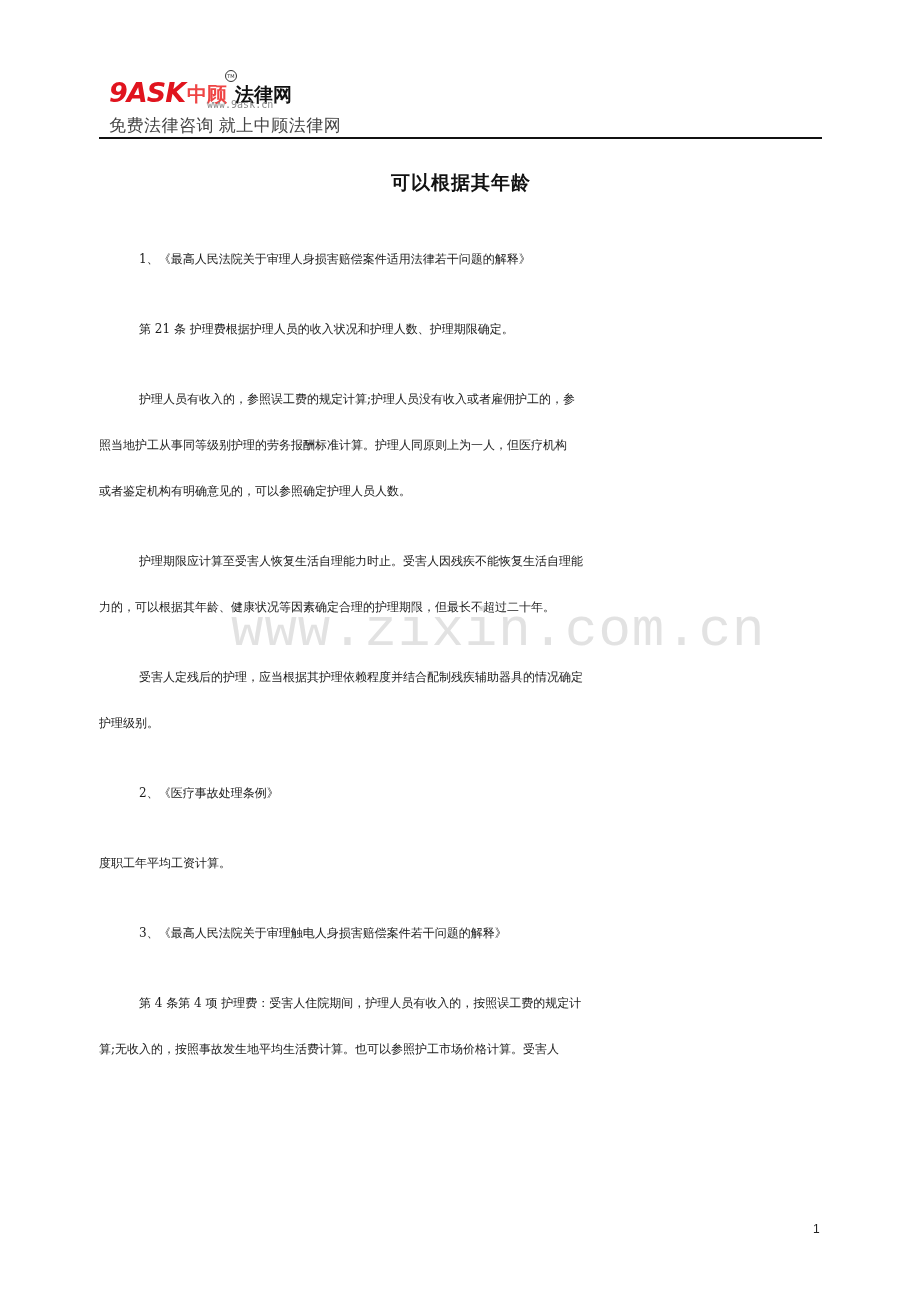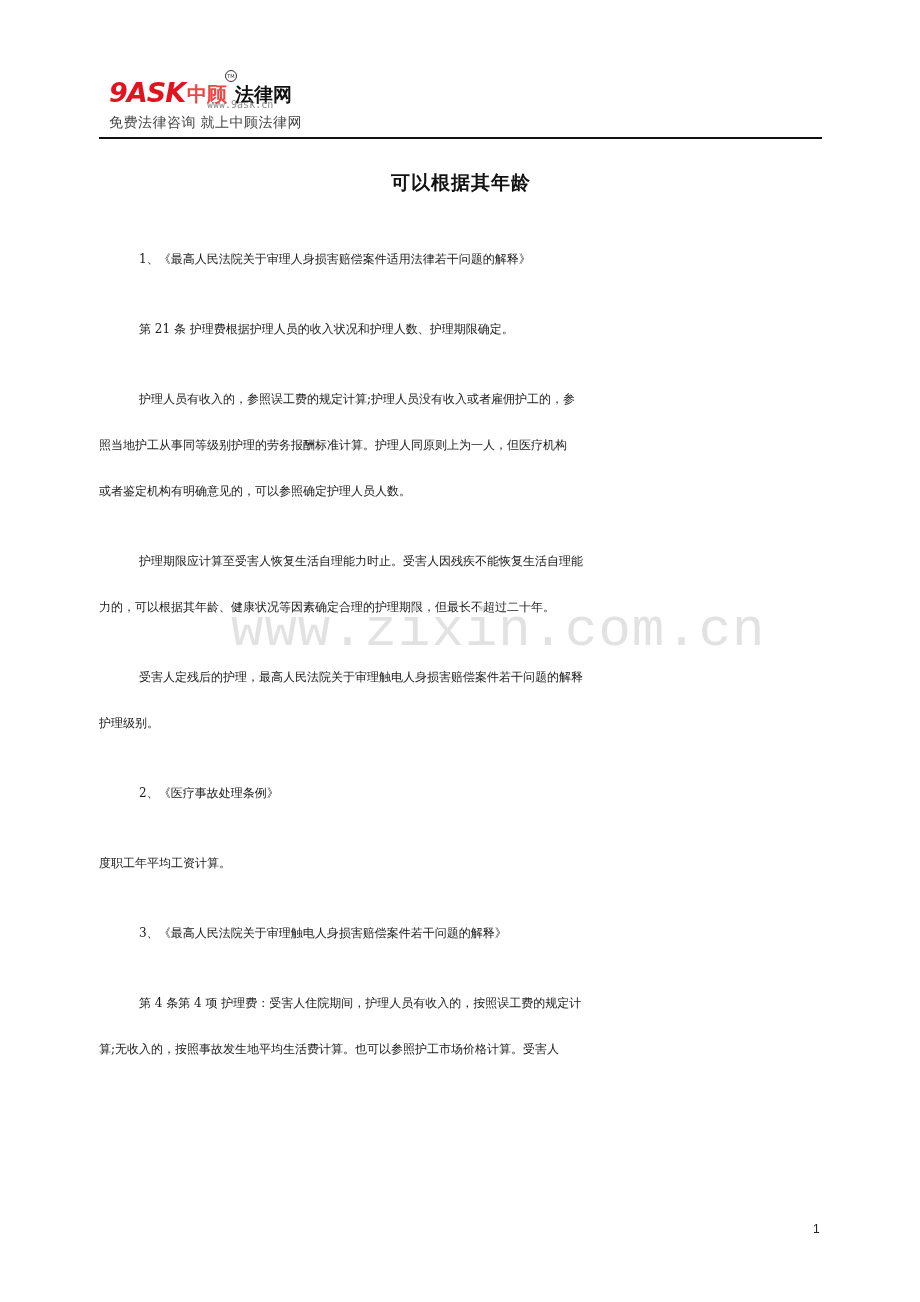--- a/index.html
+++ b/index.html
@@ -85,22 +85,22 @@
       top: 29px;
       font-family: "DejaVu Sans Mono", "Liberation Mono", monospace;
       font-size: 10px;
       color: #8a8a8a;
       letter-spacing: 0px;
     }
     .logo-slogan {
       position: absolute;
       left: 0px;
       top: 44px;
-      font-family: Liberation Sans, sans-serif;
-      font-size: 14px;
+      font-family: Liberation Serif, serif;
+      font-size: 17px;
       color: #444;
       white-space: nowrap;
       letter-spacing: 0.5px;
     }
     .header-rule {
       position: absolute;
       left: 98px;
       top: 137px;
       width: 723px;
       height: 0;
@@ -187,21 +187,21 @@
     <div class="para-gap"></div>
     <div class="line indent">第 21 条 护理费根据护理人员的收入状况和护理人数、护理期限确定。</div>
     <div class="para-gap"></div>
     <div class="line indent">护理人员有收入的，参照误工费的规定计算;护理人员没有收入或者雇佣护工的，参</div>
     <div class="line">照当地护工从事同等级别护理的劳务报酬标准计算。护理人同原则上为一人，但医疗机构</div>
     <div class="line">或者鉴定机构有明确意见的，可以参照确定护理人员人数。</div>
     <div class="para-gap"></div>
     <div class="line indent">护理期限应计算至受害人恢复生活自理能力时止。受害人因残疾不能恢复生活自理能</div>
     <div class="line">力的，可以根据其年龄、健康状况等因素确定合理的护理期限，但最长不超过二十年。</div>
     <div class="para-gap"></div>
-    <div class="line indent">受害人定残后的护理，最高人民法院关于审理触电人身损害赔偿案件若干问题的解释</div>
+    <div class="line indent">受害人定残后的护理，应当根据其护理依赖程度并结合配制残疾辅助器具的情况确定</div>
     <div class="line">护理级别。</div>
     <div class="para-gap"></div>
     <div class="line indent">2、《医疗事故处理条例》</div>
     <div class="para-gap"></div>
     <div class="line">度职工年平均工资计算。</div>
     <div class="para-gap"></div>
     <div class="line indent">3、《最高人民法院关于审理触电人身损害赔偿案件若干问题的解释》</div>
     <div class="para-gap"></div>
     <div class="line indent">第 4 条第 4 项 护理费：受害人住院期间，护理人员有收入的，按照误工费的规定计</div>
     <div class="line">算;无收入的，按照事故发生地平均生活费计算。也可以参照护工市场价格计算。受害人</div>

